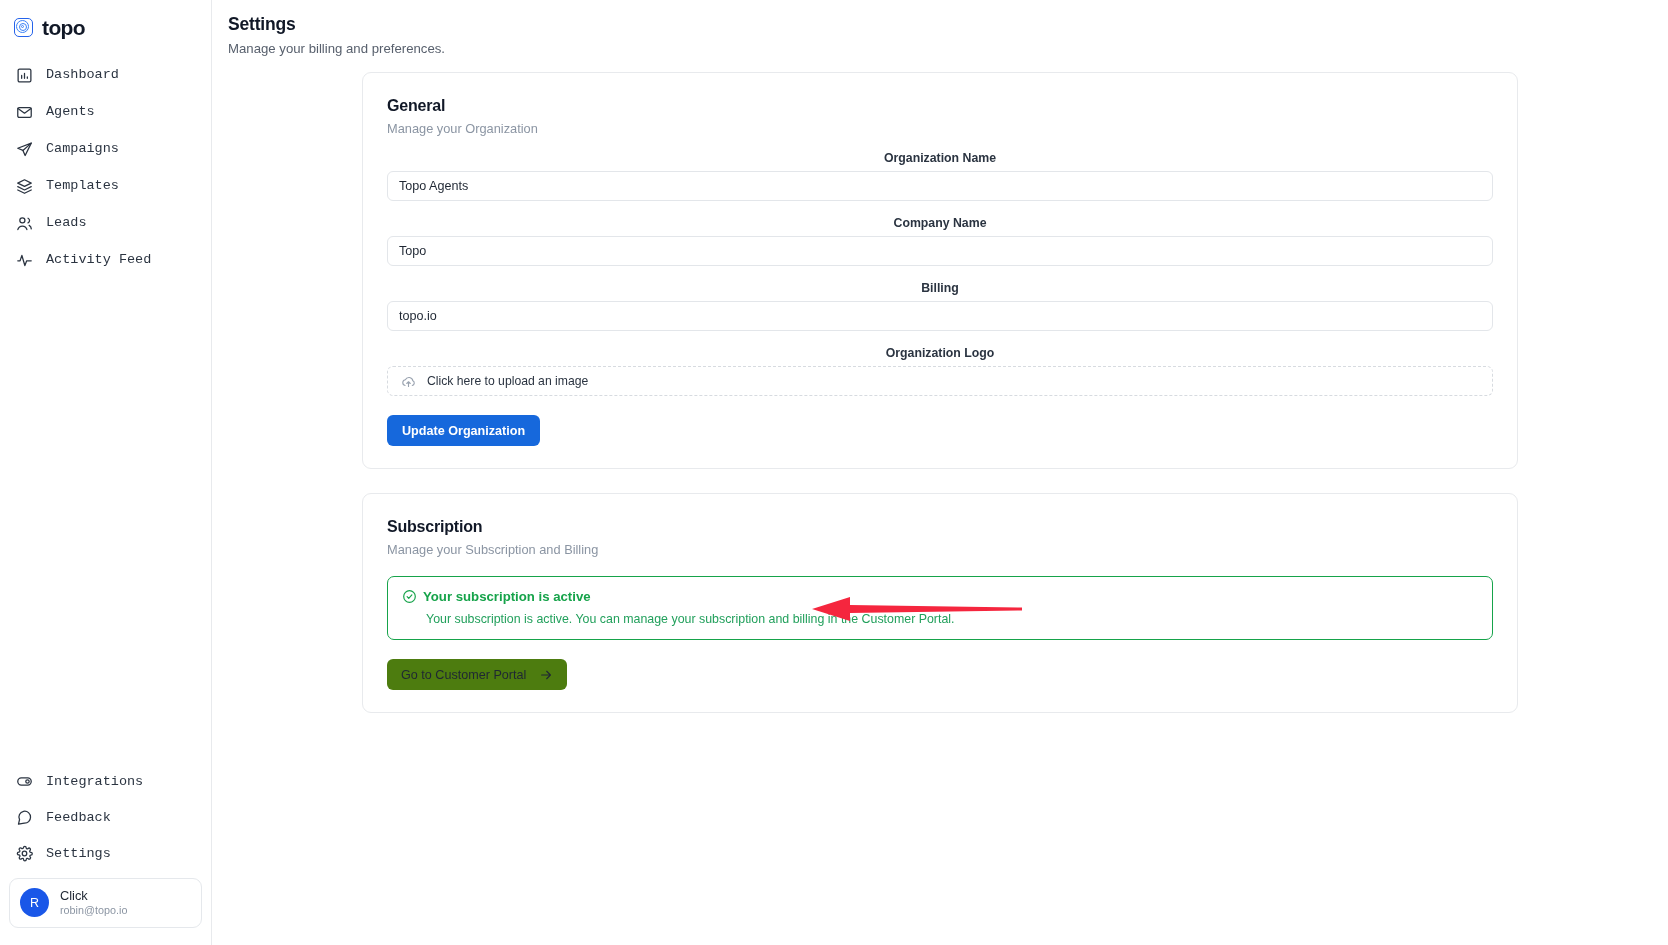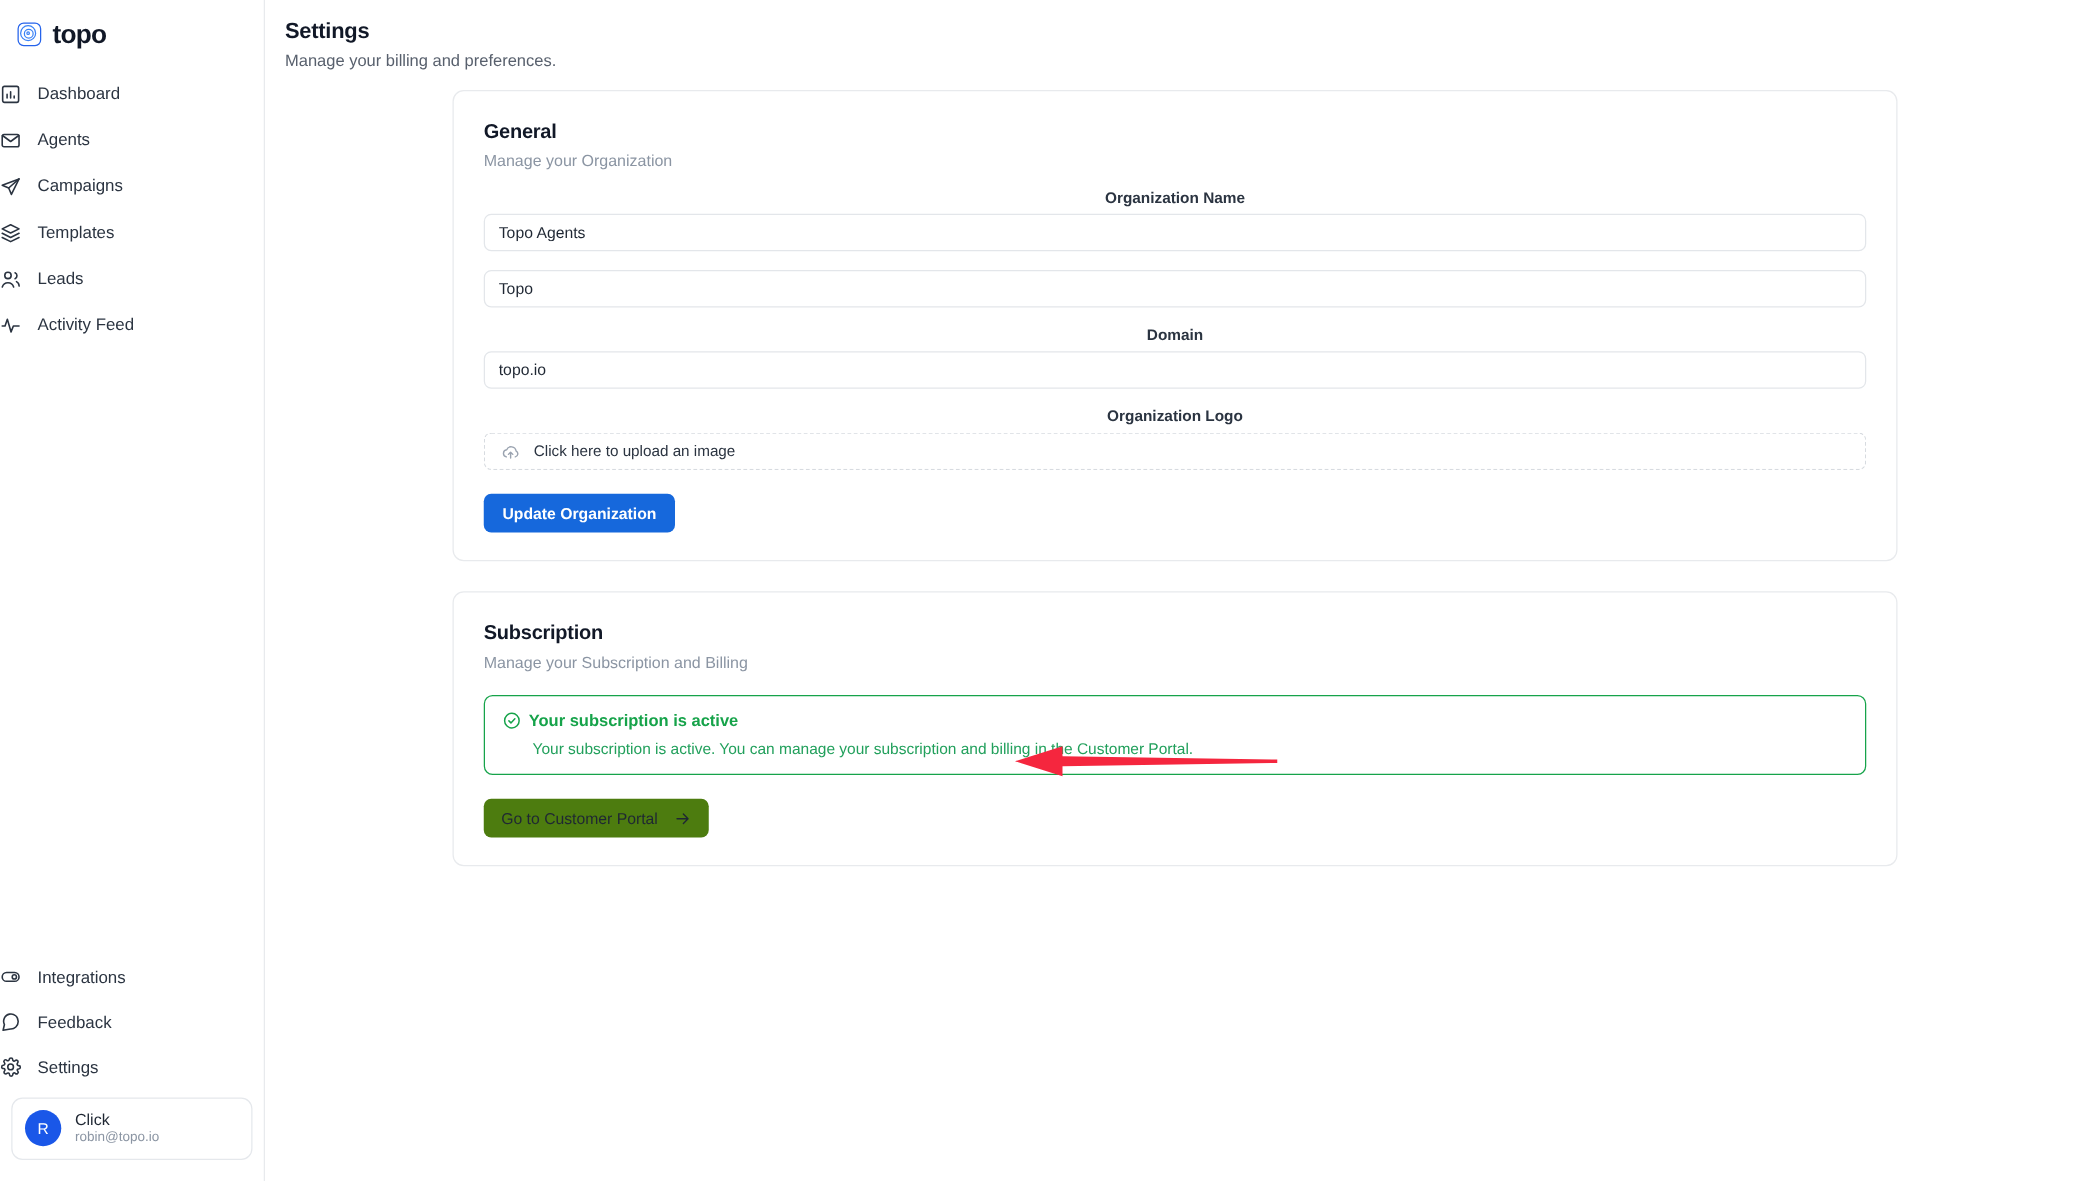--- a/index.html
+++ b/index.html
@@ -36,23 +36,24 @@
   .brand-name {
     font-size: 21px; font-weight: 700; color: #111827; letter-spacing: -0.6px;
     line-height: 1;
   }
 
   .nav-top { margin-top: 15px; display: flex; flex-direction: column; }
   .nav-bottom { margin-top: auto; display: flex; flex-direction: column; padding-bottom: 8px; }
 
   .nav-item {
     display: flex; align-items: center; gap: 13px;
-    height: 36px; margin: 0 0;
+    height: 36px; padding-left: 16px; margin: 0 0;
     color: #2b3441; font-size: 13.5px; cursor: pointer;
     text-decoration: none;
+    font-family: Liberation Mono, monospace;
   }
   .nav-icon { width: 17px; height: 17px; flex: 0 0 17px; display: flex; align-items:center; justify-content:center; }
   .nav-icon svg { width: 17px; height: 17px; display: block; }
   .nav-label { line-height: 1; }
 
   .nav-top .nav-item { margin-bottom: 1px; height: 36px; }
 
   .user-card {
     margin: 6px 9px 9px 9px;
     border: 1px solid #e5e8ec; border-radius: 9px;
@@ -288,25 +289,26 @@
       <section class="card">
         <div class="card-title">General</div>
         <div class="card-sub">Manage your Organization</div>
 
         <div class="field">
           <label class="field-label">Organization Name</label>
           <input class="text-input" type="text" value="Topo Agents" placeholder="Organization Name" style="">
         </div>
 
         <div class="field">
+          <label class="field-label">Company Name</label>
           <input class="text-input" type="text" value="Topo" placeholder="Company Name" style="">
         </div>
 
         <div class="field">
-          <label class="field-label">Domain</label>
+          <label class="field-label">Billing</label>
           <input class="text-input" type="text" value="topo.io" placeholder="Domain" style="">
         </div>
 
         <div class="field">
           <label class="field-label">Organization Logo</label>
           <div class="upload-box">
             <span>
               <svg viewBox="0 0 24 24" fill="none" stroke="currentColor" stroke-width="1.8" stroke-linecap="round" stroke-linejoin="round">
                 <path d="M6.6 18.4A4.6 4.6 0 0 1 7 9.3a6.3 6.3 0 0 1 12 1.6 4 4 0 0 1-1 7.5"></path>
                 <path d="M12 12.4v7.4M9.2 15.2 12 12.4l2.8 2.8"></path>

